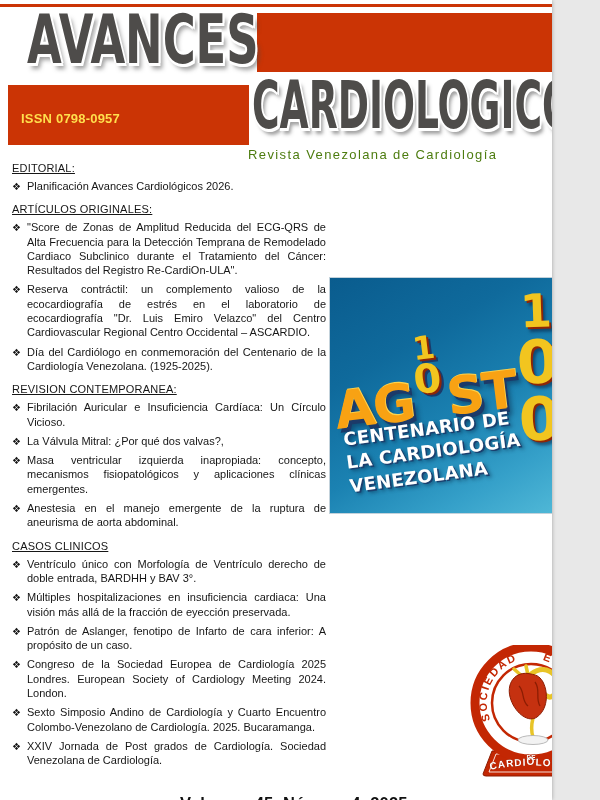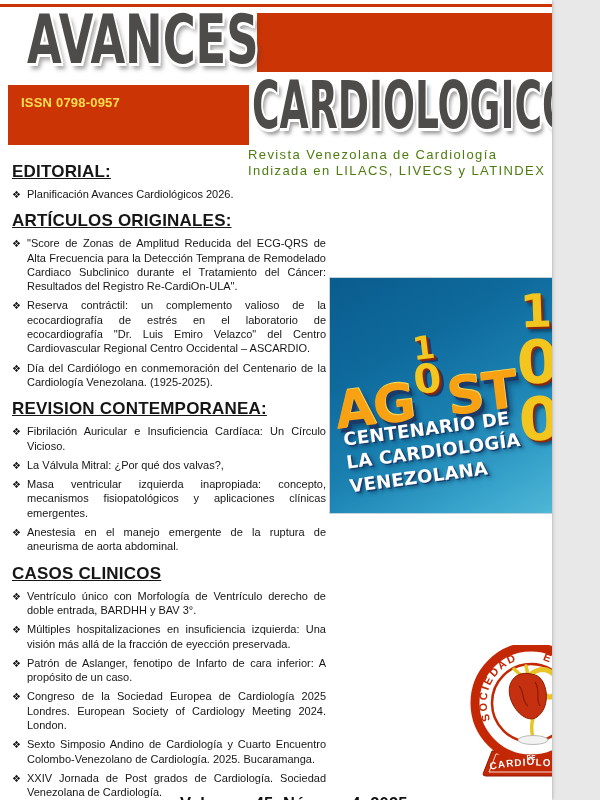--- a/index.html
+++ b/index.html
@@ -8,38 +8,38 @@
     position:relative; width:552px; height:800px; background:#ffffff;
     font-family:"Liberation Sans", sans-serif; overflow:hidden;
     box-shadow:0 0 4px rgba(0,0,0,.3);
   }
   
   .top-rule{ position:absolute; left:0; top:4px; width:600px; height:3px; background:var(--red); }
   .band-right{ position:absolute; left:257px; top:13px; width:343px; height:59px; background:var(--red); }
   .band-left{
     position:absolute; left:8px; top:85px; width:241px; height:60px; background:var(--red);
     color:#ffdf4d; font-weight:bold; font-size:13px; line-height:1.5;
-    padding:8px 0 0 13px; box-sizing:border-box; letter-spacing:.2px;
+    padding:24px 0 0 13px; box-sizing:border-box; letter-spacing:.2px;
   }
   .jtitle{
     position:absolute; margin:0; white-space:nowrap; font-family:"DejaVu Sans", sans-serif;
     font-weight:bold; color:#4e4c4a; line-height:1; transform-origin:left top;
     text-shadow: 3px 0 0 #fff, -3px 0 0 #fff, 0 3px 0 #fff, 0 -3px 0 #fff,
                  3px 3px 0 #fff, 6px 6px 5px rgba(70,70,70,.5);
   }
   .title1{ left:27px; top:6px;  font-size:68px; transform:scaleX(.66); }
   .title2{ left:252px; top:73px; font-size:66px; transform:scaleX(.57); }
   .subtitle{
     position:absolute; left:248px; top:147px; width:344px; text-align:left;
     color:#4d7c0f; font-size:13px; letter-spacing:1.4px; line-height:1.25; white-space:nowrap;
   }
   
   .toc{ position:absolute; left:12px; top:160px; width:314px; color:#161616; }
   .sec-h{
-    font-size:17px; font-weight:bold; text-decoration:underline;
+    font-size:11px; font-weight:normal; text-decoration:underline;
     margin:10px 0 5px 0; letter-spacing:.2px;
   }
   .sec:first-child .sec-h{ margin-top:2px; }
   .item{ display:flex; margin:0 0 5px 0; font-size:11px; line-height:1.3; }
   .blt{ flex:0 0 15px; font-size:10px; padding-top:1px; }
   .txt{ flex:1; text-align:justify; }
   
   .poster{
     position:absolute; left:329px; top:277px; width:236px; height:235px; overflow:hidden;
     background:linear-gradient(150deg,#0a5c8e 0%, #0f6a9c 30%, #1b82b2 58%, #35a0c9 80%, #52bad8 100%);
@@ -95,21 +95,20 @@
   <div class="band-right"></div>
   <h1 class="jtitle title1">AVANCES</h1>
 
   <div class="band-left">
     <div>ISSN 0798-0957</div>
   </div>
   <h1 class="jtitle title2">CARDIOLOGICOS</h1>
 
   <div class="subtitle">
     <div>Revista Venezolana de Cardiología</div>
-    <div>Indizada en LILACS, LIVECS y LATINDEX</div>
   </div>
 
   <div class="toc">
 
     <div class="sec">
       <h2 class="sec-h">EDITORIAL:</h2>
       <div class="item">
         <span class="blt">❖</span>
         <span class="txt">Planificación Avances Cardiológicos 2026.</span>
       </div>
@@ -155,21 +154,21 @@
     </div>
 
     <div class="sec">
       <h2 class="sec-h">CASOS CLINICOS</h2>
       <div class="item">
         <span class="blt">❖</span>
         <span class="txt">Ventrículo único con Morfología de Ventrículo derecho de doble entrada, BARDHH y BAV 3°.</span>
       </div>
       <div class="item">
         <span class="blt">❖</span>
-        <span class="txt">Múltiples hospitalizaciones en insuficiencia izquierda: Una visión más allá de la fracción de eyección preservada.</span>
+        <span class="txt">Múltiples hospitalizaciones en insuficiencia cardiaca: Una visión más allá de la fracción de eyección preservada.</span>
       </div>
       <div class="item">
         <span class="blt">❖</span>
         <span class="txt">Patrón de Aslanger, fenotipo de Infarto de cara inferior: A propósito de un caso.</span>
       </div>
     </div>
 
     <div class="sec">
       <div class="item">
         <span class="blt">❖</span>

